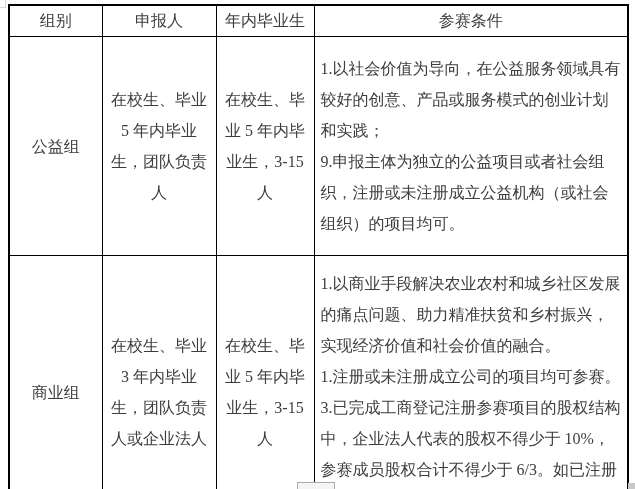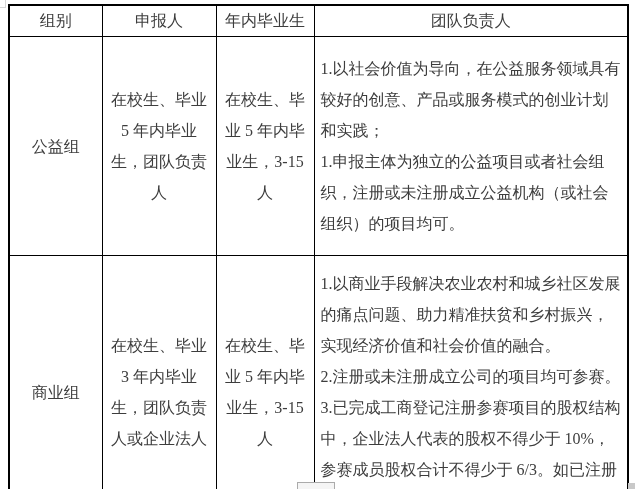--- a/index.html
+++ b/index.html
@@ -97,40 +97,40 @@
       <col class="c-group">
       <col class="c-applicant">
       <col class="c-team">
       <col class="c-cond">
     </colgroup>
     <thead>
       <tr class="header-row">
         <th>组别</th>
         <th>申报人</th>
         <th>年内毕业生</th>
-        <th>团队负责人</th>
+        <th>参赛条件</th>
       </tr>
     </thead>
     <tbody>
       <tr class="row-1">
         <td class="center-cell">公益组</td>
         <td class="center-cell">在校生、毕业 5 年内毕业生，团队负责人</td>
         <td class="center-cell">在校生、毕业 5 年内毕业生，3-15 人</td>
         <td class="cond-cell">
           <p>1.以社会价值为导向，在公益服务领域具有较好的创意、产品或服务模式的创业计划和实践；</p>
-          <p>1.申报主体为独立的公益项目或者社会组织，注册或未注册成立公益机构（或社会组织）的项目均可。</p>
+          <p>9.申报主体为独立的公益项目或者社会组织，注册或未注册成立公益机构（或社会组织）的项目均可。</p>
         </td>
       </tr>
       <tr class="row-2">
         <td class="center-cell">商业组</td>
         <td class="center-cell">在校生、毕业 3 年内毕业生，团队负责人或企业法人</td>
         <td class="center-cell">在校生、毕业 5 年内毕业生，3-15 人</td>
         <td class="cond-cell">
           <p>1.以商业手段解决农业农村和城乡社区发展的痛点问题、助力精准扶贫和乡村振兴，实现经济价值和社会价值的融合。</p>
-          <p>2.注册或未注册成立公司的项目均可参赛。</p>
+          <p>1.注册或未注册成立公司的项目均可参赛。</p>
           <p>3.已完成工商登记注册参赛项目的股权结构中，企业法人代表的股权不得少于 10%，参赛成员股权合计不得少于 6/3。如已注册成立机构或公司，学生须为法人代表。</p>
         </td>
       </tr>
     </tbody>
   </table>
 </div>
 
 <div class="scrollbar-thumb-bottom"></div>
 <div class="scrollbar-corner-br"></div>
 

